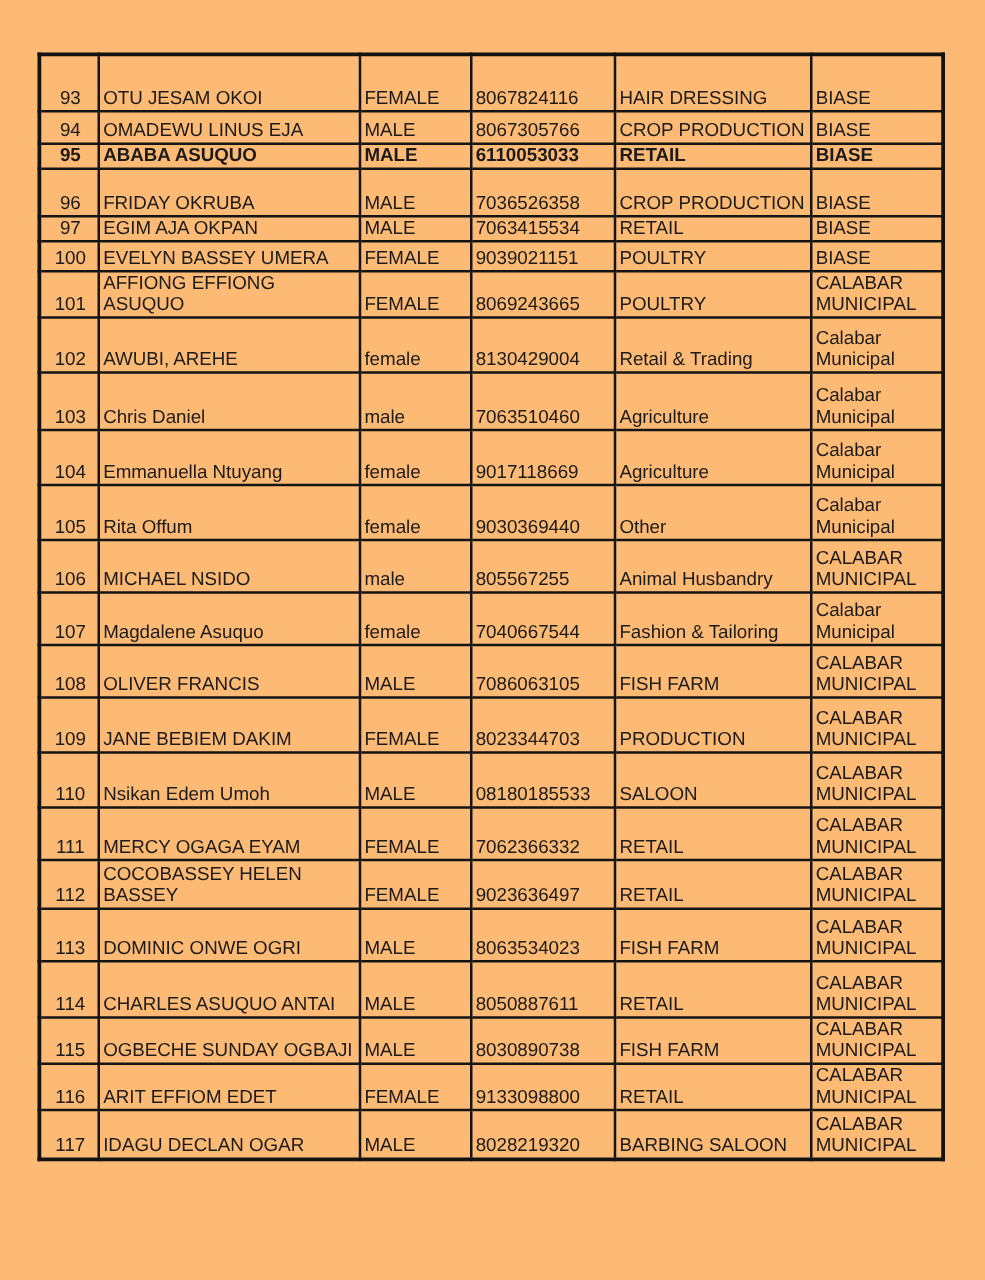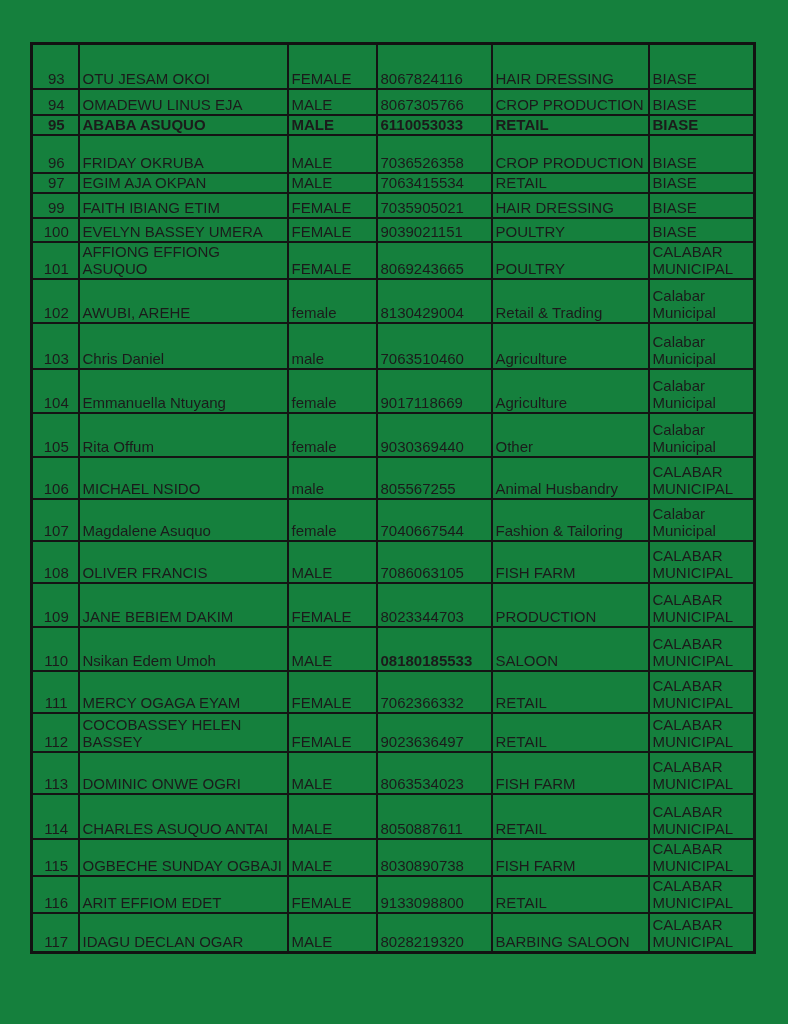--- a/index.html
+++ b/index.html
@@ -5,21 +5,21 @@
   html, body {
     margin: 0;
     padding: 0;
     background: #fcfcfb;
     font-family: "Liberation Sans", sans-serif;
   }
   .page {
     position: relative;
     width: 788px;
     height: 1024px;
-    background: #15803d;
+    background: #fdba74;
     overflow: hidden;
   }
   table.registry {
     position: absolute;
     left: 30px;
     top: 42px;
     width: 723px;
     border-collapse: collapse;
     table-layout: fixed;
     border: 3px solid #121212;
@@ -33,21 +33,21 @@
     color: #1b1b1b;
     white-space: pre-line;
     overflow: hidden;
   }
   td.sn {
     text-align: center;
     padding-left: 0;
     padding-right: 4px;
   }
   td.phone.bold {
-    font-weight: bold;
+    font-weight: normal;
   }
 </style>
 </head>
 <body>
 
 <div class="page">
   <table class="registry">
     <colgroup>
       <col style="width:47px">
       <col style="width:209px">
@@ -90,28 +90,20 @@
     <td class="lga">BIASE</td>
   </tr>
         <tr style="height: 16px;">
     <td class="sn">97</td>
     <td class="name">EGIM AJA OKPAN</td>
     <td class="gender">MALE</td>
     <td class="phone">7063415534</td>
     <td class="business">RETAIL</td>
     <td class="lga">BIASE</td>
   </tr>
-        <tr style="height: 25px;">
-    <td class="sn">99</td>
-    <td class="name">FAITH IBIANG ETIM</td>
-    <td class="gender">FEMALE</td>
-    <td class="phone">7035905021</td>
-    <td class="business">HAIR DRESSING</td>
-    <td class="lga">BIASE</td>
-  </tr>
         <tr style="height: 24px;">
     <td class="sn">100</td>
     <td class="name">EVELYN BASSEY UMERA</td>
     <td class="gender">FEMALE</td>
     <td class="phone">9039021151</td>
     <td class="business">POULTRY</td>
     <td class="lga">BIASE</td>
   </tr>
         <tr style="height: 34px;">
     <td class="sn">101</td>

